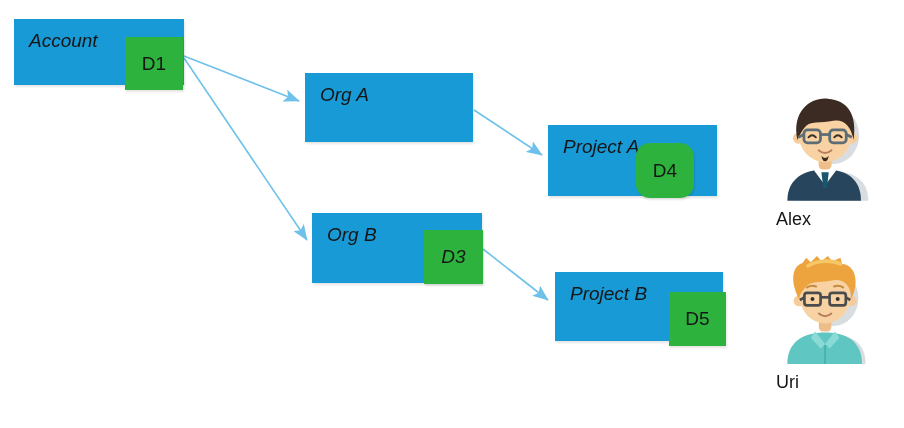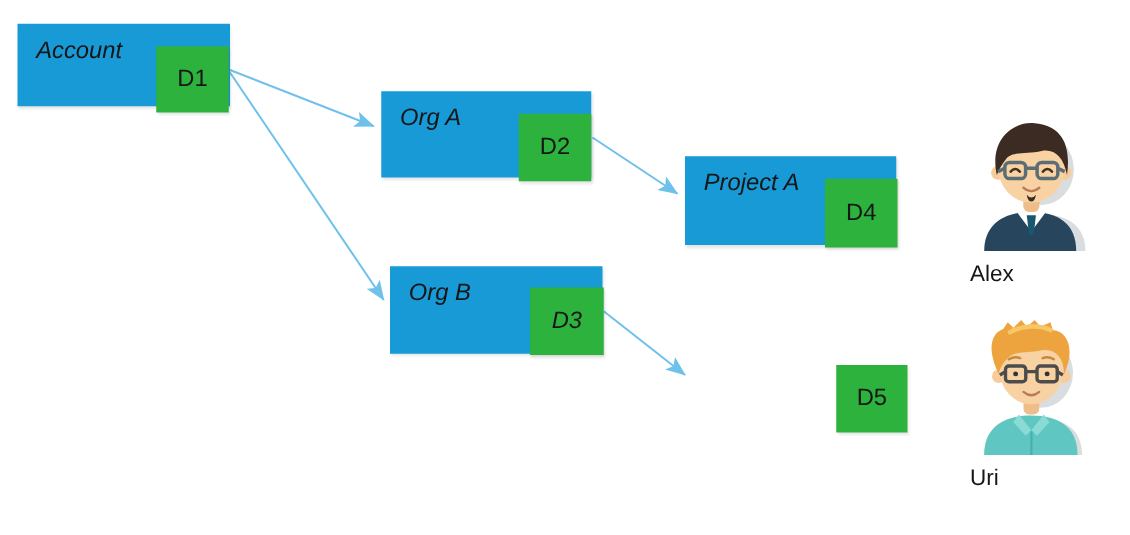--- a/index.html
+++ b/index.html
@@ -55,38 +55,38 @@
   <div class="node" style="left:14px;top:19px;width:170px;height:66px;">
     <span class="node-label">Account</span>
   </div>
   <div class="badge" style="left:125px;top:37px;width:58px;height:53px;">
     <span class="badge-label">D1</span>
   </div>
 
   <div class="node" style="left:305px;top:73px;width:168px;height:69px;">
     <span class="node-label">Org A</span>
   </div>
-  <div class="badge" style="left:415px;top:91px;width:58px;height:54px;">
-    <span class="badge-label">D2</span>
-  </div>
 
   <div class="node" style="left:548px;top:125px;width:169px;height:71px;">
     <span class="node-label">Project A</span>
   </div>
-  <div class="badge" style="left:660px;top:143px;width:58px;height:55px;">
+  <div class="badge" style="left:636px;top:143px;width:58px;height:55px;border-radius:14px;">
     <span class="badge-label">D4</span>
   </div>
 
   <div class="node" style="left:312px;top:213px;width:170px;height:70px;">
     <span class="node-label">Org B</span>
   </div>
   <div class="badge" style="left:424px;top:230px;width:59px;height:54px;font-style:italic;">
     <span class="badge-label">D3</span>
   </div>
 
+  <div class="node" style="left:555px;top:272px;width:168px;height:69px;">
+    <span class="node-label">Project B</span>
+  </div>
   <div class="badge" style="left:669px;top:292px;width:57px;height:54px;">
     <span class="badge-label">D5</span>
   </div>
 
   <div class="user" style="left:776px;top:92px;">
     <svg width="92" height="109" viewBox="0 0 100 118">
       <g fill="#d9dde0">
         <ellipse cx="58" cy="47" rx="28" ry="31"></ellipse>
         <path d="M20,118 C20,96 36,86 58,86 C80,86 96,96 96,118 Z"></path>
       </g>

